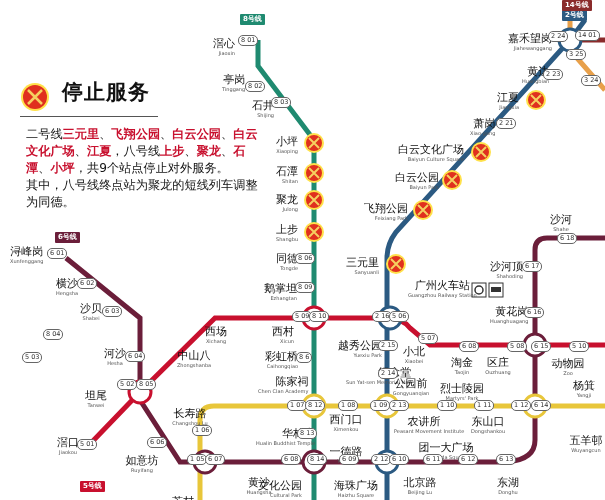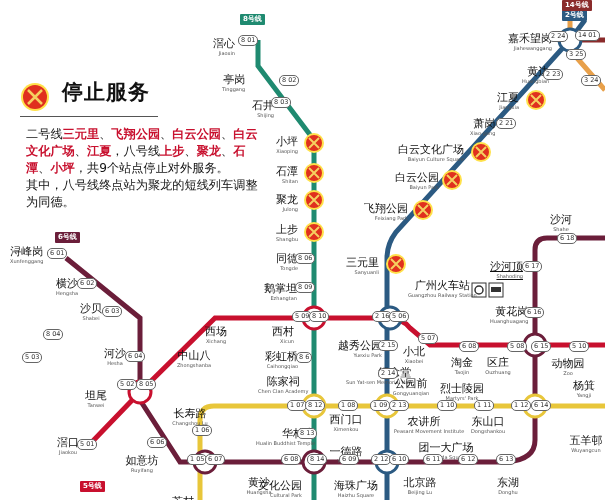--- a/index.html
+++ b/index.html
@@ -100,35 +100,35 @@
   <rect x="472" y="283" width="14" height="14" fill="#fff" stroke="#333"></rect>
   <circle cx="479" cy="290" r="4" fill="none" stroke="#333" stroke-width="1.5"></circle>
   <rect x="489" y="283" width="14" height="14" fill="#fff" stroke="#333"></rect>
   <rect x="491" y="287" width="10" height="5" fill="#333"></rect>
 </svg>
 
 <div id="overlay">
     <div class="stn r" style="left: 213px; top: 38px;"><span>滘心</span><span class="en">Jiaoxin</span></div>
     <div class="code" style="left: 238px; top: 35px;">8 01</div>
     <div class="stn r" style="left: 222px; top: 74px;"><span>亭岗</span><span class="en">Tinggang</span></div>
-    <div class="code" style="left: 245px; top: 75px; margin-left: 34px;">8 02</div>
+    <div class="code" style="left: 245px; top: 81px;">8 02</div>
     <div class="stn r" style="left: 252px; top: 100px;"><span>石井</span><span class="en">Shijing</span></div>
     <div class="code" style="left: 271px; top: 97px;">8 03</div>
     <div class="stn r" style="left: 276px; top: 136px;"><span>小坪</span><span class="en">Xiaoping</span></div>
     <div class="stn r" style="left: 276px; top: 166px;"><span>石潭</span><span class="en">Shitan</span></div>
     <div class="stn r" style="left: 276px; top: 194px;"><span>聚龙</span><span class="en">Julong</span></div>
     <div class="stn r" style="left: 276px; top: 224px;"><span>上步</span><span class="en">Shangbu</span></div>
     <div class="stn r" style="left: 276px; top: 253px;"><span>同德</span><span class="en">Tongde</span></div>
     <div class="code" style="left: 295px; top: 253px;">8 06</div>
     <div class="stn r" style="left: 264px; top: 283px;"><span>鹅掌坦</span><span class="en">Ezhangtan</span></div>
     <div class="code" style="left: 295px; top: 282px;">8 09</div>
     <div class="stn r" style="left: 272px; top: 326px;"><span>西村</span><span class="en">Xicun</span></div>
     <div class="stn r" style="left: 265px; top: 351px;"><span>彩虹桥</span><span class="en">Caihongqiao</span></div>
     <div class="code" style="left: 296px; top: 352px;">8 6</div>
-    <div class="stn r" style="left: 258px; top: 376px; text-align: center;"><span>陈家祠</span><span class="en">Chen Clan Academy</span></div>
+    <div class="stn r" style="left: 258px; top: 376px;"><span>陈家祠</span><span class="en">Chen Clan Academy</span></div>
     <div class="stn r" style="left: 256px; top: 428px;"><span>华林寺</span><span class="en">Hualin Buddhist Temple</span></div>
     <div class="code" style="left: 297px; top: 428px;">8 13</div>
     <div class="stn r" style="left: 258px; top: 480px;"><span>文化公园</span><span class="en">Cultural Park</span></div>
     <div class="stn r" style="left: 508px; top: 33px;"><span>嘉禾望岗</span><span class="en">Jiahewanggang</span></div>
     <div class="code" style="left: 548px; top: 31px;">2 24</div>
     <div class="stn r" style="left: 522px; top: 66px;"><span>黄边</span><span class="en">Huangbian</span></div>
     <div class="code" style="left: 543px; top: 69px;">2 23</div>
     <div class="stn r" style="left: 497px; top: 92px;"><span>江夏</span><span class="en">Jiangxia</span></div>
     <div class="stn r" style="left: 470px; top: 118px;"><span>萧岗</span><span class="en">Xiao-gang</span></div>
     <div class="code" style="left: 496px; top: 118px;">2 21</div>
@@ -146,21 +146,21 @@
     <div class="stn c" style="left: 432px; width: 60px; top: 357px;"><span>淘金</span><span class="en">Taojin</span></div>
     <div class="code" style="left: 459px; top: 341px;">6 08</div>
     <div class="stn c" style="left: 468px; width: 60px; top: 357px;"><span>区庄</span><span class="en">Ouzhuang</span></div>
     <div class="stn c" style="left: 432px; width: 60px; top: 383px;"><span>烈士陵园</span><span class="en">Martyrs' Park</span></div>
     <div class="stn c" style="left: 394px; width: 60px; top: 416px;"><span>农讲所</span><span class="en">Peasant Movement Institute</span></div>
     <div class="stn c" style="left: 458px; width: 60px; top: 416px;"><span>东山口</span><span class="en">Dongshankou</span></div>
     <div class="stn c" style="left: 416px; width: 60px; top: 442px;"><span>团一大广场</span><span class="en">Tuanyida Square</span></div>
     <div class="stn c" style="left: 390px; width: 60px; top: 477px;"><span>北京路</span><span class="en">Beijing Lu</span></div>
     <div class="stn c" style="left: 478px; width: 60px; top: 477px;"><span>东湖</span><span class="en">Donghu</span></div>
     <div class="stn l" style="left: 550px; top: 214px;"><span>沙河</span><span class="en">Shahe</span></div>
-    <div class="stn r" style="left: 490px; top: 261px; text-decoration: underline;"><span>沙河顶</span><span class="en">Shahoding</span></div>
+    <div class="stn r" style="left: 490px; top: 261px;"><span>沙河顶</span><span class="en">Shahoding</span></div>
     <div class="code" style="left: 522px; top: 261px;">6 17</div>
     <div class="stn r" style="left: 490px; top: 306px;"><span>黄花岗</span><span class="en">Huanghuagang</span></div>
     <div class="code" style="left: 524px; top: 307px;">6 16</div>
     <div class="stn c" style="left: 538px; width: 60px; top: 358px;"><span>动物园</span><span class="en">Zoo</span></div>
     <div class="stn c" style="left: 554px; width: 60px; top: 380px;"><span>杨箕</span><span class="en">Yangji</span></div>
     <div class="stn c" style="left: 556px; width: 60px; top: 435px;"><span>五羊邨</span><span class="en">Wuyangcun</span></div>
     <div class="stn l" style="left: 10px; top: 246px;"><span>浔峰岗</span><span class="en">Xunfenggang</span></div>
     <div class="code" style="left: 47px; top: 248px;">6 01</div>
     <div class="stn l" style="left: 56px; top: 278px;"><span>横沙</span><span class="en">Hengsha</span></div>
     <div class="code" style="left: 77px; top: 278px;">6 02</div>

